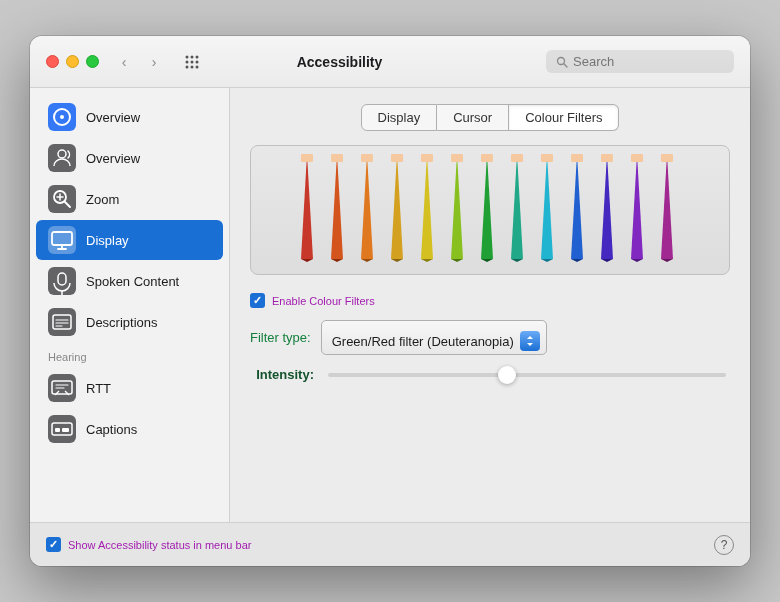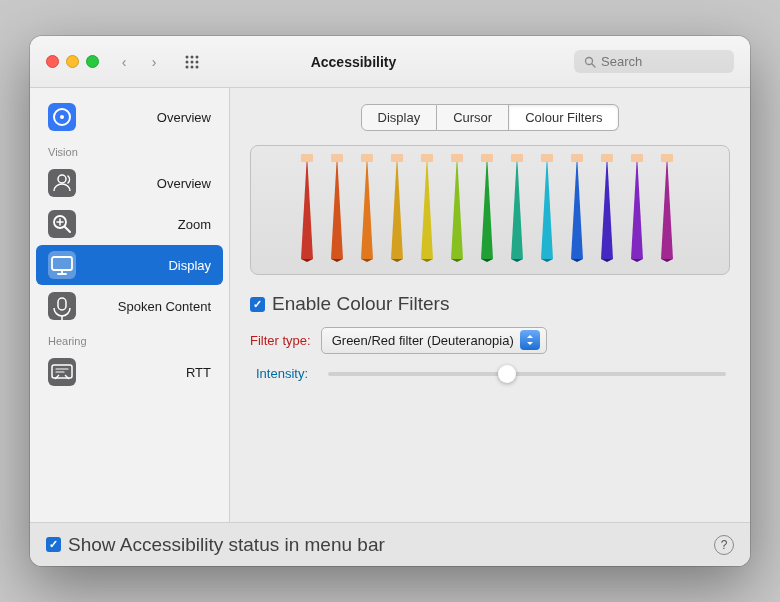--- a/index.html
+++ b/index.html
@@ -90,21 +90,21 @@
       margin-left: -80px;
     }
 
     .search-bar {
       display: flex;
       align-items: center;
       background: rgba(0,0,0,0.08);
       border-radius: 6px;
       padding: 4px 10px;
       gap: 5px;
-      width: 160px;
+      width: 188px;
     }
     .search-input {
       background: transparent;
       border: none;
       outline: none;
       font-size: 13px;
       color: #666;
       width: 120px;
     }
 
@@ -125,21 +125,20 @@
       flex-shrink: 0;
     }
     .sidebar-item {
       display: flex;
       align-items: center;
       padding: 6px 12px;
       cursor: pointer;
       border-radius: 6px;
       margin: 1px 6px;
       gap: 10px;
-      justify-content: space-between;
     }
     .sidebar-item.active {
       background: #1a6fd4;
     }
     .sidebar-item.active .item-label {
       color: white;
     }
     .sidebar-item .item-icon {
       width: 28px;
       height: 28px;
@@ -242,40 +241,40 @@
       justify-content: center;
       flex-shrink: 0;
     }
     .checkbox-check {
       color: white;
       font-size: 11px;
       font-weight: 700;
       line-height: 1;
     }
     .checkbox-label {
-      font-size: 19px;
-      color: #404040;
+      font-size: 11px;
+      color: #a21caf;
     }
     .filter-row {
       display: flex;
       align-items: center;
       gap: 10px;
     }
     .filter-label {
       font-size: 13px;
-      color: #b91c1c;
+      color: #15803d;
       white-space: nowrap;
     }
     .filter-select {
       display: flex;
       align-items: center;
       background: linear-gradient(180deg, #f7f7f7, #e8e8e8);
       border: 1px solid #b0b0b0;
       border-radius: 5px;
-      padding: 2px 6px 3px 10px;
+      padding: 10px 6px 3px 10px;
       gap: 6px;
       cursor: pointer;
     }
     .filter-select-label {
       font-size: 13px;
       color: #1c1c1e;
     }
     .filter-select-arrow {
       width: 20px;
       height: 20px;
@@ -288,24 +287,25 @@
       font-size: 10px;
     }
 
     .intensity-row {
       display: flex;
       align-items: center;
       gap: 10px;
     }
     .intensity-label {
       font-size: 13px;
-      color: #0369a1;
+      color: #14532d;
       white-space: nowrap;
       min-width: 64px;
-      text-align: center;
+      text-align: right;
+      font-weight: bold;
     }
     .slider-track {
       flex: 1;
       height: 4px;
       background: linear-gradient(90deg, #d0d0d0, #d0d0d0);
       border-radius: 2px;
       position: relative;
       margin: 0 4px;
     }
     .slider-thumb {
@@ -397,21 +397,20 @@
         <div class="item-icon">
           <svg width="28" height="28" viewBox="0 0 28 28">
             <rect width="28" height="28" rx="6" fill="#3478f6"></rect>
             <circle cx="14" cy="14" r="8" stroke="white" stroke-width="2" fill="none"></circle>
             <circle cx="14" cy="14" r="2" fill="white"></circle>
           </svg>
         </div>
         <span class="item-label">Overview</span>
       </div>
 
-      <div class="section-label">Vision</div>
 
       <div class="sidebar-item">
         <div class="item-icon">
           <svg width="28" height="28" viewBox="0 0 28 28">
             <rect width="28" height="28" rx="6" fill="#636366"></rect>
             <circle cx="14" cy="10" r="4" stroke="white" stroke-width="1.5" fill="none"></circle>
             <path d="M6 22c0-4 3.6-7 8-7s8 3 8 7" stroke="white" stroke-width="1.5" fill="none"></path>
             <path d="M20 7c2 2 2 5 0 7" stroke="white" stroke-width="1.5" fill="none" stroke-linecap="round"></path>
           </svg>
         </div>
@@ -448,38 +447,61 @@
           <svg width="28" height="28" viewBox="0 0 28 28">
             <rect width="28" height="28" rx="6" fill="#636366"></rect>
             <rect x="10" y="6" width="8" height="12" rx="4" stroke="white" stroke-width="1.5" fill="none"></rect>
             <path d="M6 16c0 4.4 3.6 8 8 8s8-3.6 8-8" stroke="white" stroke-width="1.5" fill="none"></path>
             <line x1="14" y1="24" x2="14" y2="28" stroke="white" stroke-width="1.5"></line>
           </svg>
         </div>
         <span class="item-label">Spoken Content</span>
       </div>
 
+      <div class="sidebar-item">
+        <div class="item-icon">
+          <svg width="28" height="28" viewBox="0 0 28 28">
+            <rect width="28" height="28" rx="6" fill="#636366"></rect>
+            <rect x="5" y="7" width="18" height="14" rx="2" stroke="white" stroke-width="1.5" fill="none"></rect>
+            <line x1="8" y1="12" x2="20" y2="12" stroke="white" stroke-width="1.2" stroke-linecap="round"></line>
+            <line x1="8" y1="15" x2="20" y2="15" stroke="white" stroke-width="1.2" stroke-linecap="round"></line>
+            <line x1="8" y1="18" x2="14" y2="18" stroke="white" stroke-width="1.2" stroke-linecap="round"></line>
+          </svg>
+        </div>
+        <span class="item-label">Descriptions</span>
+      </div>
 
       <div class="section-label">Hearing</div>
 
 
       <div class="sidebar-item">
         <div class="item-icon">
           <svg width="28" height="28" viewBox="0 0 28 28">
             <rect width="28" height="28" rx="6" fill="#636366"></rect>
             <rect x="4" y="7" width="20" height="13" rx="2" stroke="white" stroke-width="1.5" fill="none"></rect>
             <line x1="8" y1="11" x2="20" y2="11" stroke="white" stroke-width="1.2" stroke-linecap="round"></line>
             <line x1="8" y1="14" x2="16" y2="14" stroke="white" stroke-width="1.2" stroke-linecap="round"></line>
             <line x1="7" y1="21" x2="11" y2="17" stroke="white" stroke-width="1.2"></line>
             <line x1="21" y1="21" x2="17" y2="17" stroke="white" stroke-width="1.2"></line>
           </svg>
         </div>
         <span class="item-label">RTT</span>
       </div>
 
+      <div class="sidebar-item">
+        <div class="item-icon">
+          <svg width="28" height="28" viewBox="0 0 28 28">
+            <rect width="28" height="28" rx="6" fill="#636366"></rect>
+            <rect x="4" y="8" width="20" height="12" rx="2" stroke="white" stroke-width="1.5" fill="none"></rect>
+            <rect x="7" y="13" width="5" height="4" rx="1" fill="white"></rect>
+            <rect x="14" y="13" width="7" height="4" rx="1" fill="white"></rect>
+          </svg>
+        </div>
+        <span class="item-label">Captions</span>
+      </div>
     </div>
 
     <div class="content-area">
 
       <div class="tab-bar">
         <div class="tab">Display</div>
         <div class="tab">Cursor</div>
         <div class="tab active">Colour Filters</div>
       </div>
 

